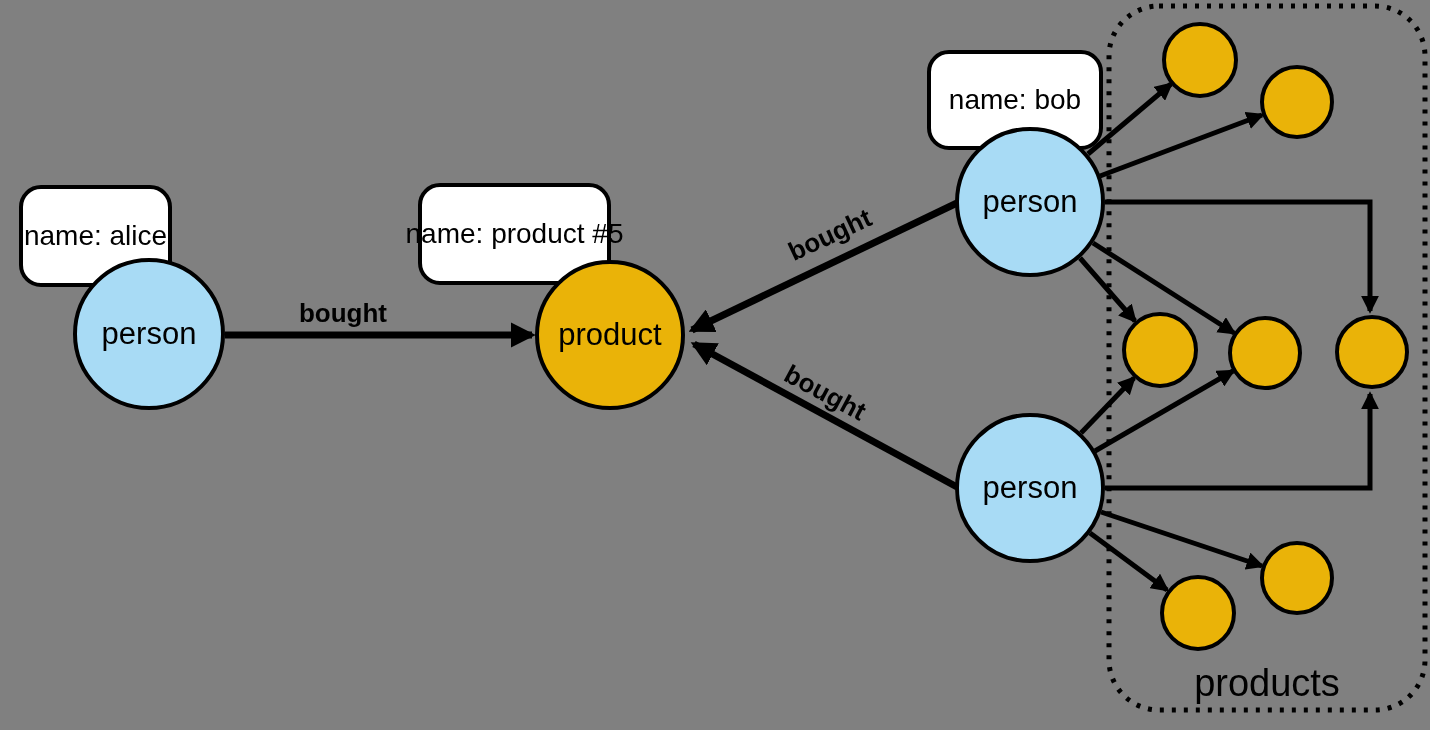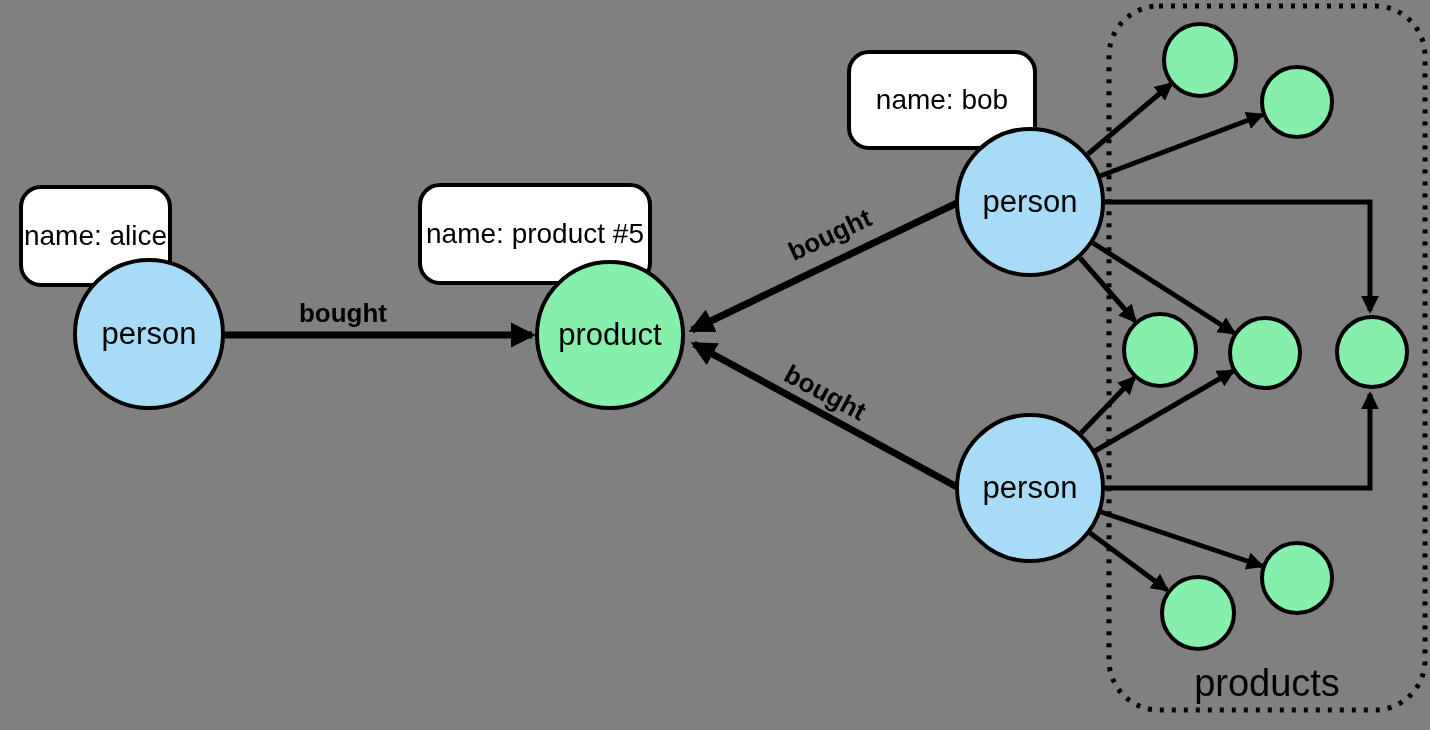--- a/index.html
+++ b/index.html
@@ -36,21 +36,21 @@
     position: absolute;
     border: 4px solid #000000;
     border-radius: 50%;
     display: flex;
     align-items: center;
     justify-content: center;
     font-size: 31px;
     color: #000000;
   }
   .node.person { background: #a8dbf5; }
-  .node.product { background: #86efac; }
+  .node.product { background: #eab308; }
 
   .edge-label {
     position: absolute;
     font-size: 26px;
     font-weight: bold;
     color: #000000;
     white-space: nowrap;
     transform: translate(-50%, -50%);
   }
   .edge-label.rot-bob  { transform: translate(-50%, -50%) rotate(-25deg); }
@@ -68,24 +68,24 @@
   }
 </style>
 </head>
 <body>
 
 <div class="canvas">
 
   <div class="prop-box" style="left:19px; top:185px; width:153px; height:102px;">
     <span>name: alice</span>
   </div>
-  <div class="prop-box" style="left:418px; top:183px; width:234px; height:102px;">
+  <div class="prop-box" style="left:418px; top:183px; width:193px; height:102px;">
     <span>name: product #5</span>
   </div>
-  <div class="prop-box" style="left:847px; top:50px; width:190px; height:100px;">
+  <div class="prop-box" style="left:927px; top:50px; width:176px; height:100px;">
     <span>name: bob</span>
   </div>
 
   <svg class="edge-layer" width="1430" height="730" viewBox="0 0 1430 730">
     <defs>
       <marker id="ah" viewBox="0 0 10 10" refX="8.5" refY="5" markerWidth="3.6" markerHeight="3.6" orient="auto" markerUnits="strokeWidth">
         <path d="M0,0 L10,5 L0,10 z" fill="#000000"></path>
       </marker>
     </defs>
 

